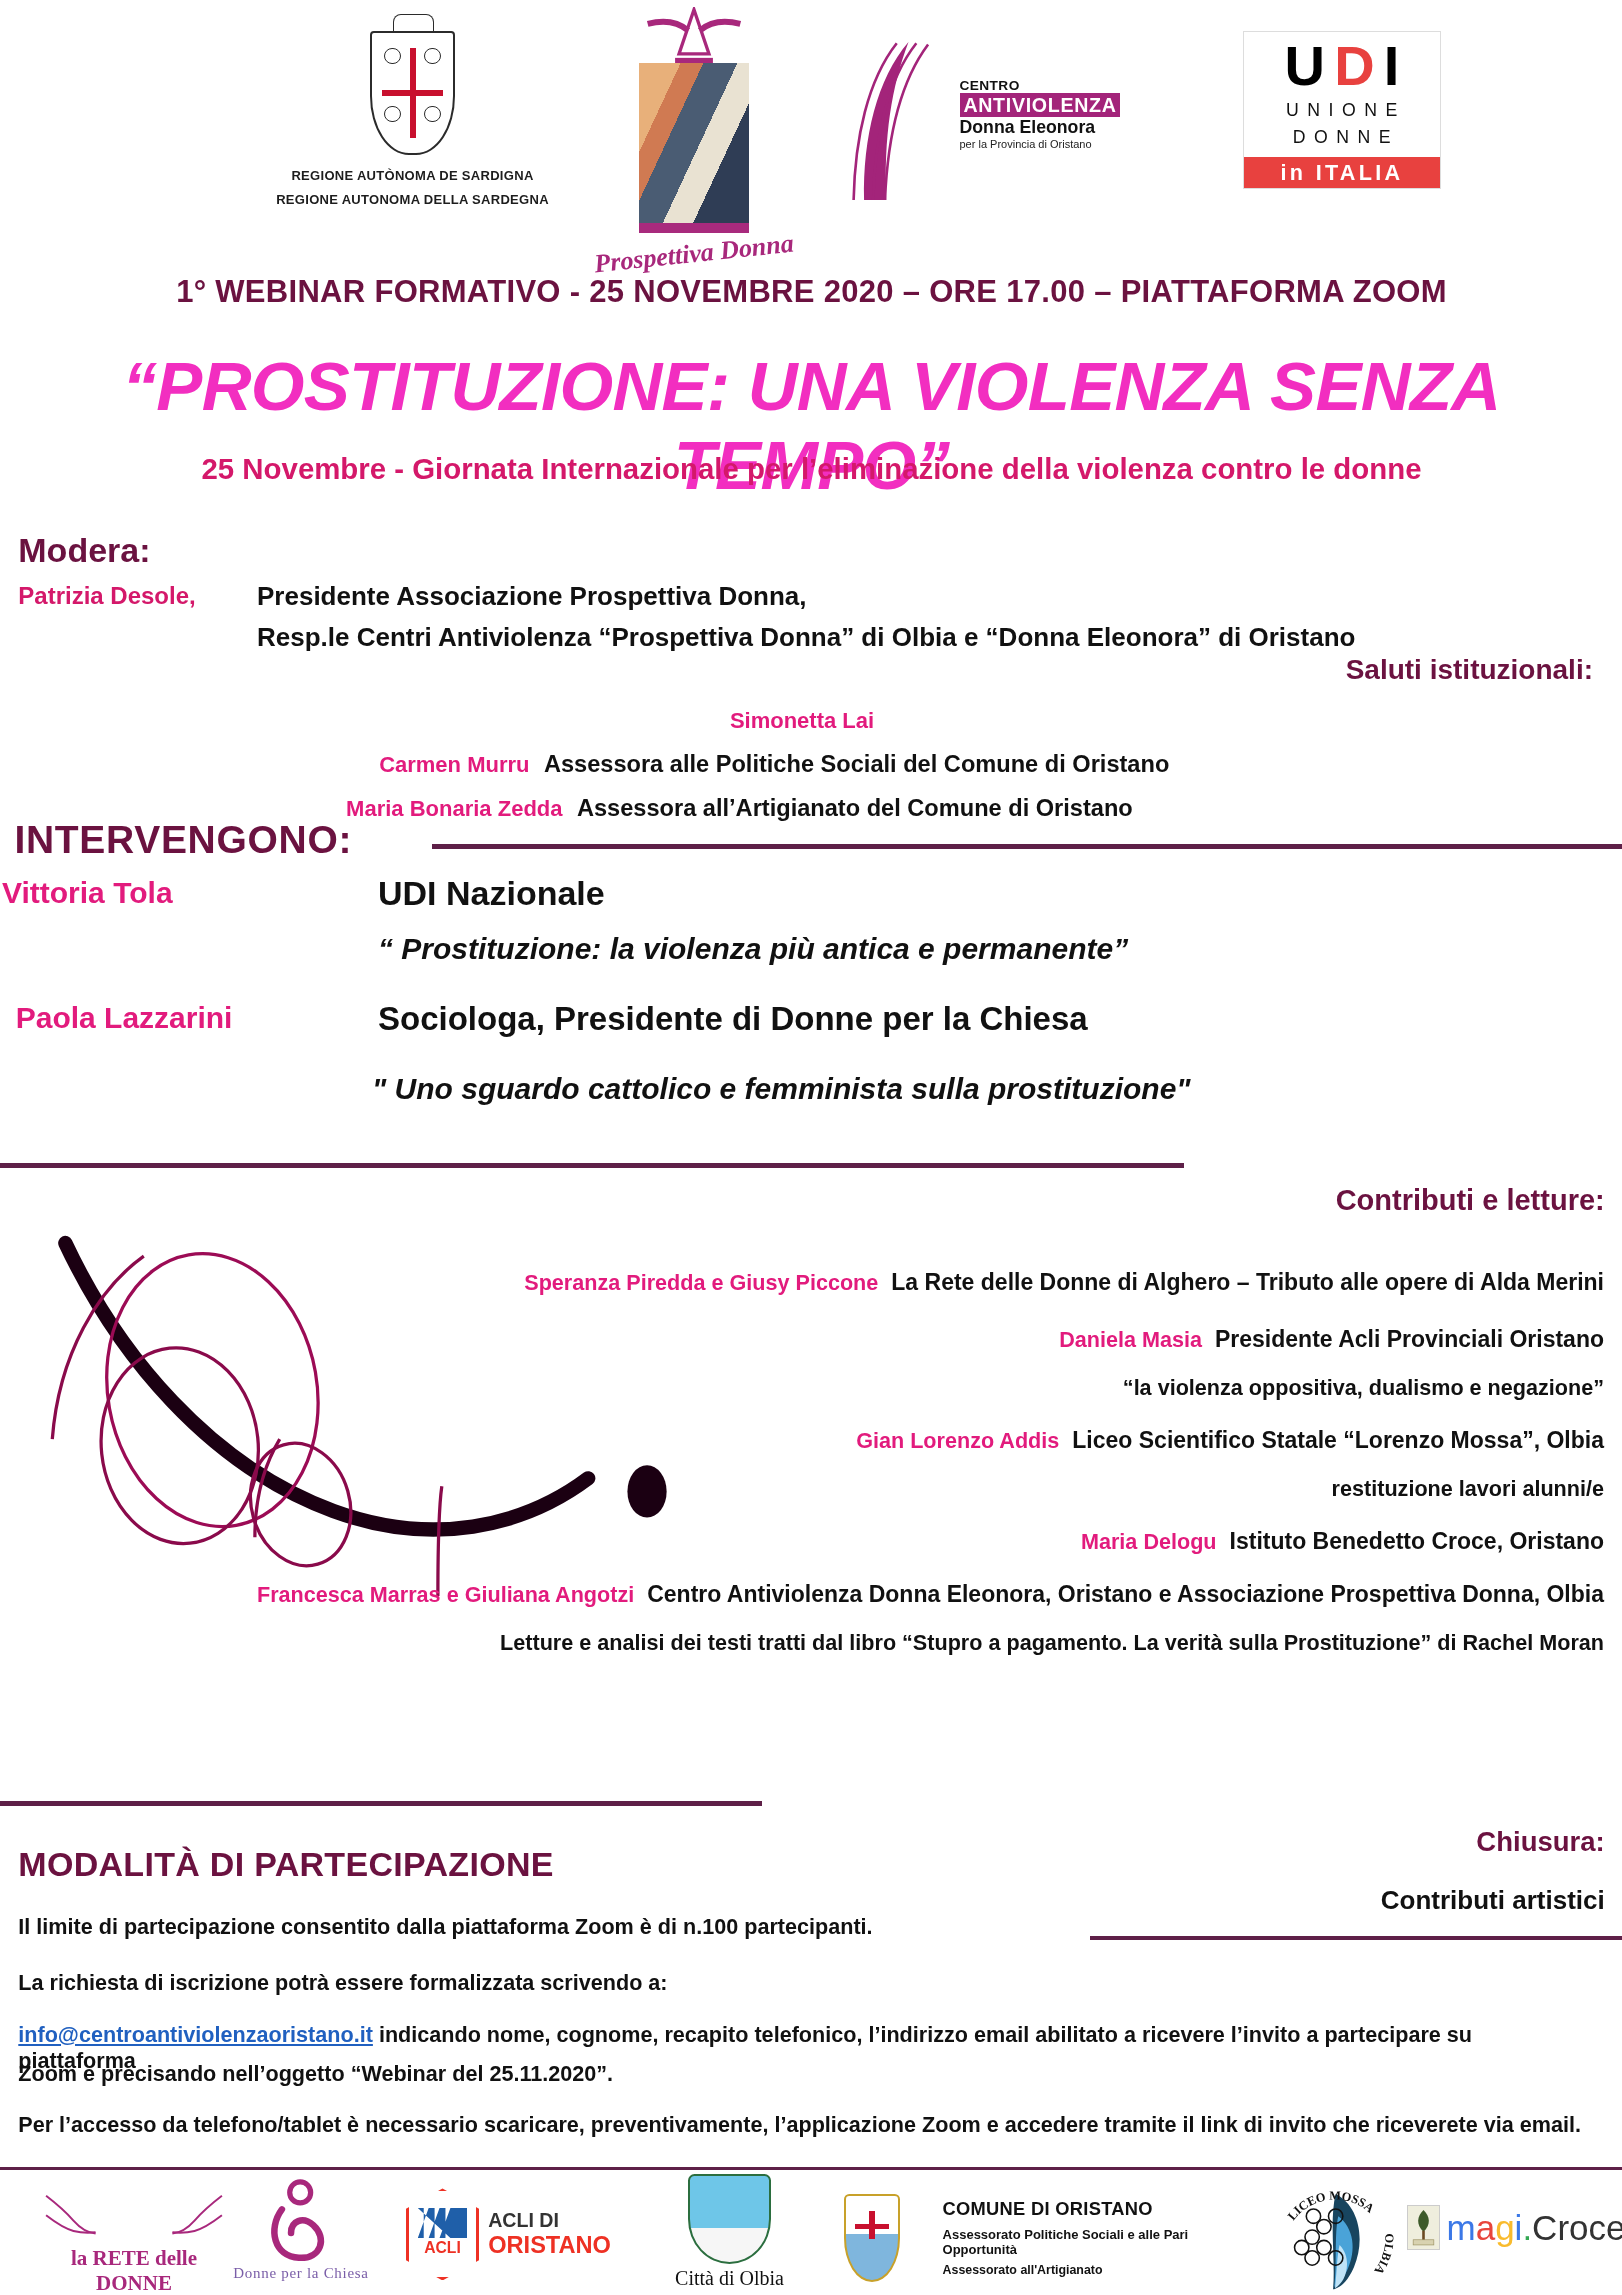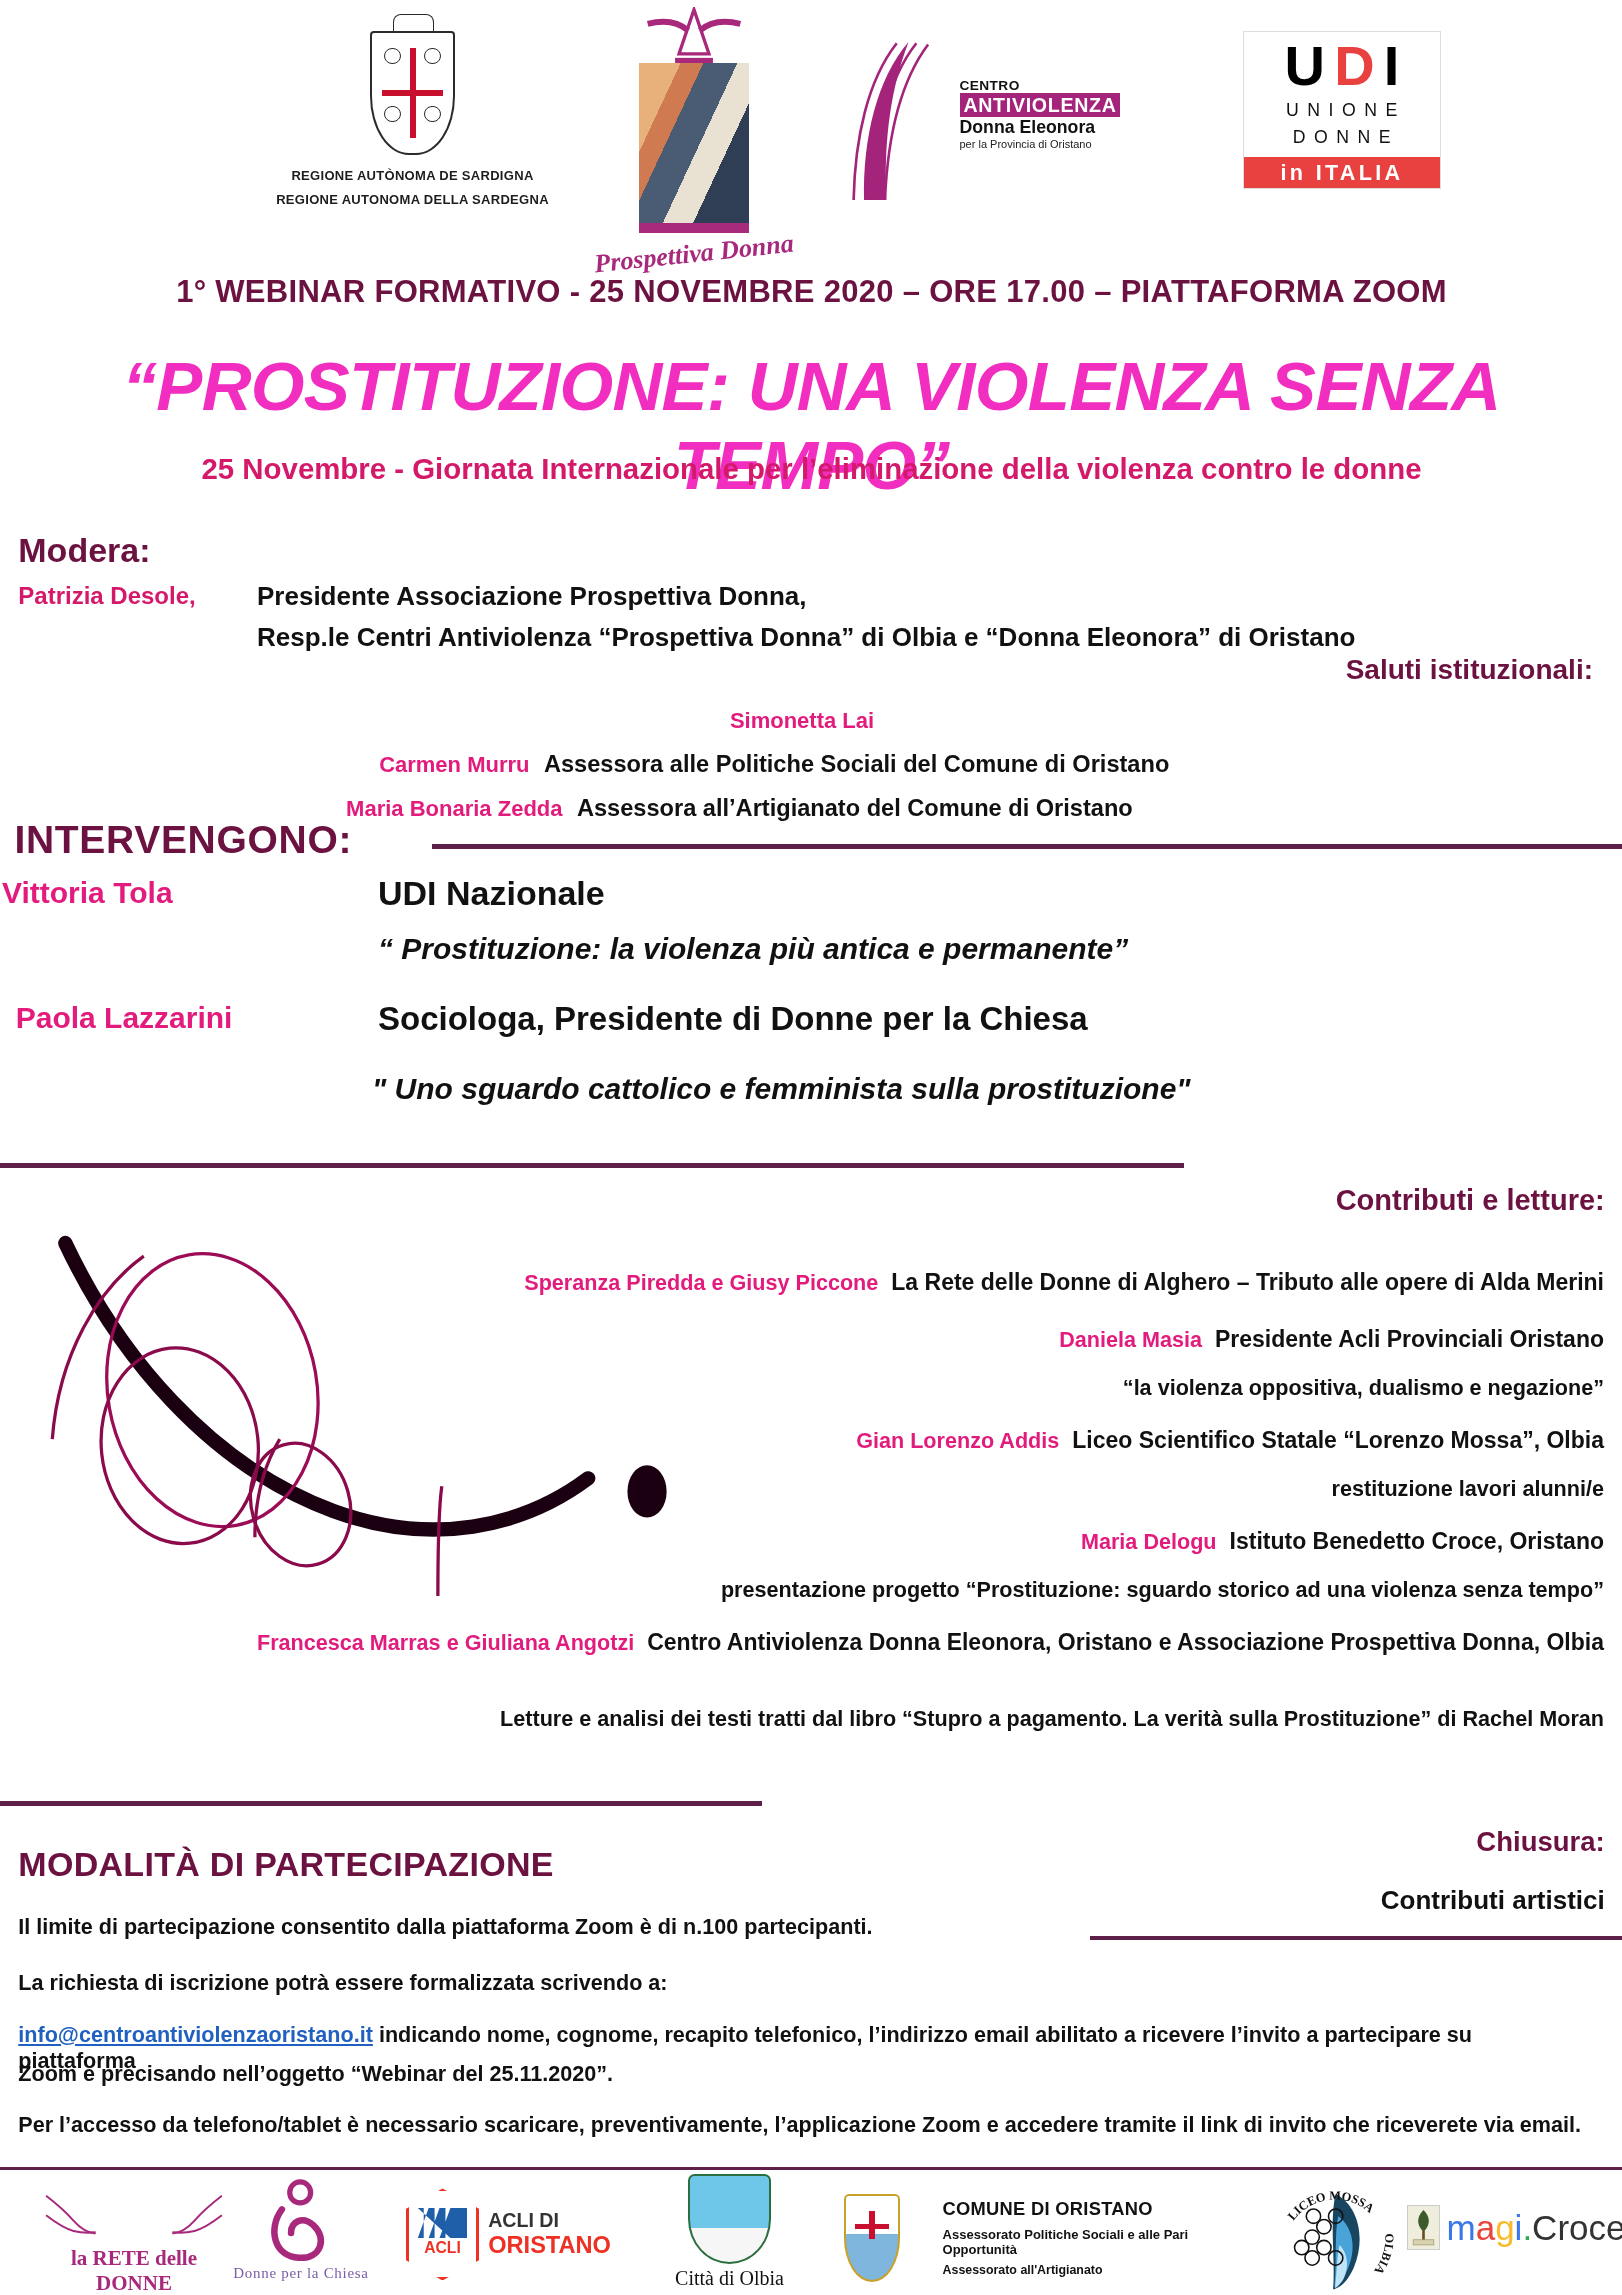--- a/index.html
+++ b/index.html
@@ -319,32 +319,29 @@
       <div class="c-row" style="margin-top:22px;">
         <div class="c-sub" style="text-align:right;">restituzione lavori alunni/e</div>
       </div>
     </div>
 
     <div style="margin-bottom:26px;">
       <div class="c-row">
         <div class="c-name">Maria Delogu</div>
         <div class="c-role">Istituto Benedetto Croce, Oristano</div>
       </div>
-      <div class="c-row" style="margin-top:22px;">
-        <div class="c-sub" style="text-align:right;">presentazione progetto “Prostituzione: sguardo storico ad una violenza senza tempo”</div>
-      </div>
     </div>
 
     <div>
       <div class="c-row">
         <div class="c-name">Francesca Marras e Giuliana Angotzi</div>
         <div class="c-role">Centro Antiviolenza Donna Eleonora, Oristano e Associazione Prospettiva Donna, Olbia</div>
       </div>
       <div class="c-row" style="margin-top:22px;">
-        <div class="c-sub" style="text-align:right;margin-top:28px;">Letture e analisi dei testi tratti dal libro “Stupro a pagamento. La verità sulla Prostituzione” di Rachel Moran</div>
+        <div class="c-sub" style="text-align:right;">Letture e analisi dei testi tratti dal libro “Stupro a pagamento. La verità sulla Prostituzione” di Rachel Moran</div>
       </div>
     </div>
   </div>
 
   <div class="abs rule-bottom"></div>
 
   <div class="abs lbl-chiusura">Chiusura:</div>
   <div class="abs chiusura-txt">Contributi artistici</div>
   <div class="abs rule-chius"></div>
 

